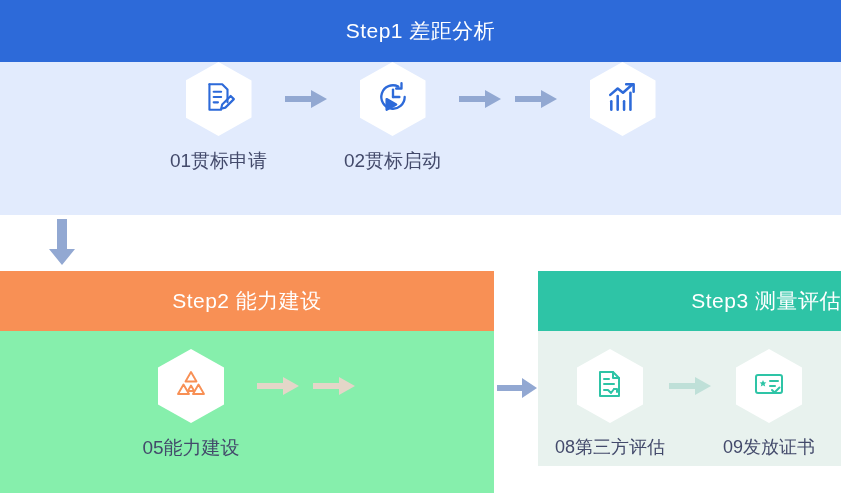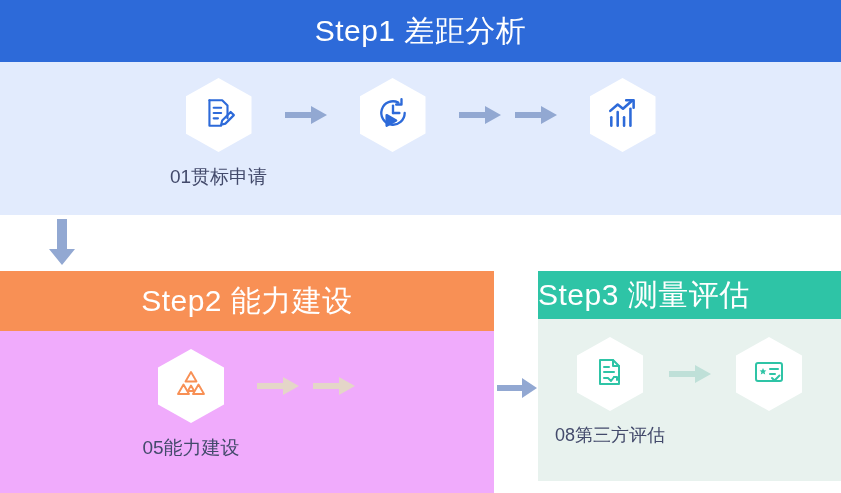--- a/index.html
+++ b/index.html
@@ -30,32 +30,31 @@
     align-items: center;
     justify-content: center;
   }
   .step1-body {
     height: 153px;
     background: #e2ebfd;
     position: relative;
   }
   .header-title {
     color: #ffffff;
-    font-size: 30px;
+    font-size: 21px;
     letter-spacing: 0.5px;
     white-space: nowrap;
   }
 
   
   .node-row {
     display: flex;
     align-items: flex-start;
     justify-content: center;
     height: 100%;
-    padding-top: 16px;
     box-sizing: border-box;
   }
   .node {
     width: 118px;
     display: flex;
     flex-direction: column;
     align-items: center;
   }
   .hex {
     width: 66px;
@@ -106,39 +105,39 @@
   }
   .step2-header {
     height: 60px;
     background: #f89055;
     display: flex;
     align-items: center;
     justify-content: center;
   }
   .step2-body {
     height: 162px;
-    background: #f0abfc;
+    background: #86efac;
   }
 
   
   .step3-panel {
     position: absolute;
     left: 538px; top: 271px;
     width: 303px;
     height: 222px;
   }
   .step3-header {
-    height: 48px;
+    height: 60px;
     background: #2ec4a6;
     display: flex;
     align-items: center;
-    justify-content: flex-start;
+    justify-content: flex-end;
   }
   .step3-body {
-    height: 162px;
+    height: 135px;
     background: #e8f2ee;
   }
   .step3-panel .node { width: 103px; }
   .step3-panel .node-label { font-size: 18px; }
 
   
   .mid-arrow {
     position: absolute;
     left: 496px;
     top: 375px;
@@ -189,20 +188,21 @@
           <span>
             <svg width="34" height="34" viewBox="0 0 32 32" fill="none" stroke="#2d6ad9" stroke-width="2.2" stroke-linecap="round" stroke-linejoin="round">
               <path d="M27 16a11 11 0 1 1-6-9.8"></path>
               <path d="M24 3v5h-5"></path>
               <line x1="16" y1="9" x2="16" y2="16"></line>
               <line x1="16" y1="16" x2="22" y2="16"></line>
               <path d="M10 18l9 5-9 5z" fill="#2d6ad9" stroke="#2d6ad9"></path>
             </svg>
           </span>
         </div>
+        <span class="node-label">02贯标启动</span>
       </div>
 
       <div class="arrow">
         <svg width="42" height="18" viewBox="0 0 42 18">
           <path d="M0 6 H26 V0 L42 9 L26 18 V12 H0 Z" fill="#92a8d2"></path>
         </svg>
       </div>
 
 
       <div class="arrow">
@@ -319,17 +319,18 @@
           <span>
             <svg width="32" height="32" viewBox="0 0 32 32" fill="none" stroke="#2ec4a6" stroke-width="2" stroke-linecap="round" stroke-linejoin="round">
               <rect x="3" y="7" width="26" height="18" rx="2"></rect>
               <path d="M10 12l1 2.3 2.4.2-1.8 1.6.6 2.4-2.2-1.3-2.2 1.3.6-2.4-1.8-1.6 2.4-.2z" fill="#2ec4a6" stroke="none"></path>
               <line x1="17" y1="13" x2="25" y2="13"></line>
               <line x1="17" y1="18" x2="22" y2="18"></line>
               <path d="M19 22l2.5 2.5 5-5"></path>
             </svg>
           </span>
         </div>
+        <span class="node-label">09发放证书</span>
       </div>
 
     </div>
   </div>
 </section>
 
 </body></html>

